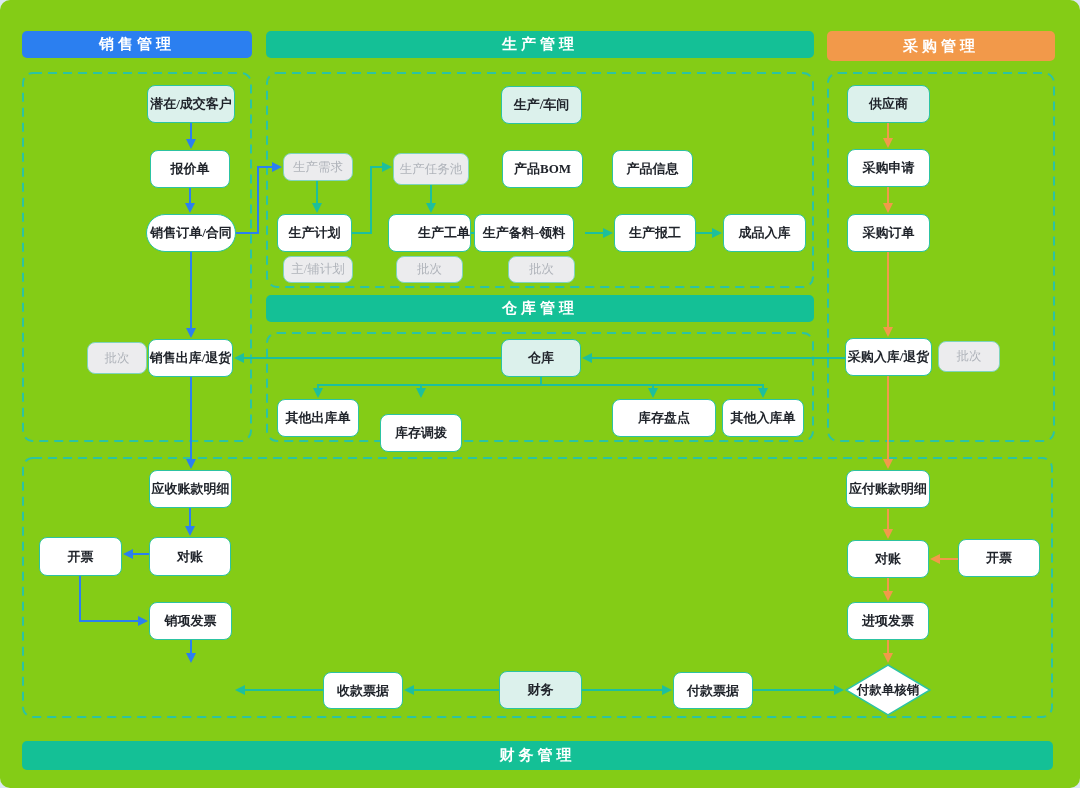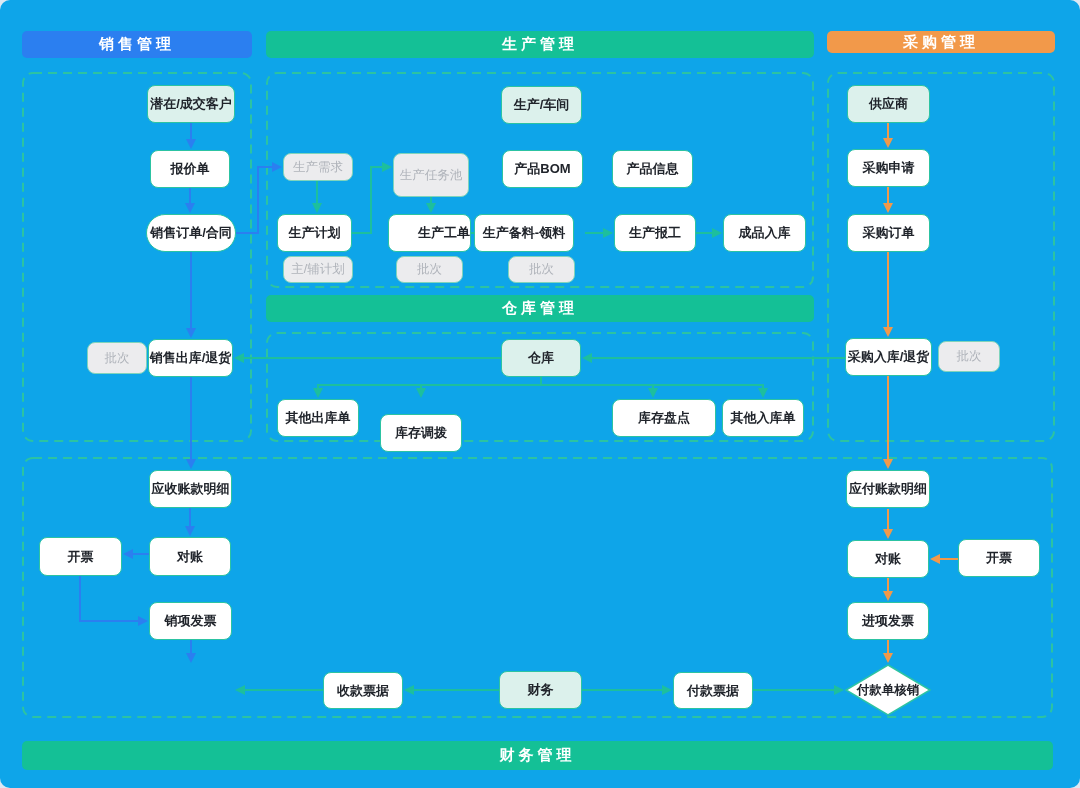--- a/index.html
+++ b/index.html
@@ -38,21 +38,21 @@
   }
   .node.diamond{
     background:transparent;border:none;border-radius:0;
   }
   .node.diamond svg{position:absolute;left:0;top:0;}
   .node.diamond span{position:relative;z-index:1;font-size:12.5px;}
 </style>
 </head>
 <body>
 
-<div class="stage" style="background: #0ea5e9;">
+<div class="stage" style="background: #84cc16; font-family: Liberation Serif, serif;">
     <svg width="1080" height="788" class="wires">
       <defs>
         <marker id="arrow-blue" markerWidth="10" markerHeight="10" refX="8" refY="5" orient="auto" markerUnits="userSpaceOnUse">
           <path d="M0,0 L10,5 L0,10 Z" fill="#2b7ff0"></path>
         </marker>
         <marker id="arrow-teal" markerWidth="10" markerHeight="10" refX="8" refY="5" orient="auto" markerUnits="userSpaceOnUse">
           <path d="M0,0 L10,5 L0,10 Z" fill="#1dbf9d"></path>
         </marker>
         <marker id="arrow-orange" markerWidth="10" markerHeight="10" refX="8" refY="5" orient="auto" markerUnits="userSpaceOnUse">
           <path d="M0,0 L10,5 L0,10 Z" fill="#f2994a"></path>
@@ -96,21 +96,21 @@
       <polyline points="958,559 932,559" fill="none" stroke="#f2994a" stroke-width="2" marker-end="url(#arrow-orange)"></polyline>
       <polyline points="888,578 888,599" fill="none" stroke="#f2994a" stroke-width="2" marker-end="url(#arrow-orange)"></polyline>
       <polyline points="888,640 888,661" fill="none" stroke="#f2994a" stroke-width="2" marker-end="url(#arrow-orange)"></polyline>
     </svg>
     <div class="hdr" style="left: 22px; top: 31px; width: 230px; height: 27px; background: rgb(43, 127, 240); color: rgb(255, 255, 255);">
       <span>销售管理</span>
     </div>
     <div class="hdr" style="left: 266px; top: 31px; width: 548px; height: 27px; background: rgb(20, 192, 150); color: rgb(255, 255, 255);">
       <span>生产管理</span>
     </div>
-    <div class="hdr" style="left: 827px; top: 31px; width: 228px; height: 22px; background: rgb(242, 153, 74); color: rgb(255, 255, 255);">
+    <div class="hdr" style="left: 827px; top: 31px; width: 228px; height: 30px; background: rgb(242, 153, 74); color: rgb(255, 255, 255);">
       <span>采购管理</span>
     </div>
     <div class="hdr" style="left: 266px; top: 295px; width: 548px; height: 27px; background: rgb(20, 192, 150); color: rgb(255, 255, 255);">
       <span>仓库管理</span>
     </div>
     <div class="hdr" style="left: 22px; top: 741px; width: 1031px; height: 29px; background: rgb(20, 192, 150); color: rgb(255, 255, 255);">
       <span>财务管理</span>
     </div>
     <div class="node light" style="left: 147px; top: 85px; width: 88px; height: 38px;">
       <span>潜在/成交客户</span>
@@ -126,21 +126,21 @@
     </div>
     <div class="node white" style="left: 148px; top: 339px; width: 85px; height: 38px;">
       <span>销售出库/退货</span>
     </div>
     <div class="node light" style="left: 501px; top: 86px; width: 81px; height: 38px;">
       <span>生产/车间</span>
     </div>
     <div class="node gray" style="left: 283px; top: 153px; width: 70px; height: 28px;">
       <span>生产需求</span>
     </div>
-    <div class="node gray" style="left: 393px; top: 153px; width: 76px; height: 44px;">
+    <div class="node gray" style="left: 393px; top: 153px; width: 76px; height: 32px;">
       <span>生产任务池</span>
     </div>
     <div class="node white" style="left: 502px; top: 150px; width: 81px; height: 38px;">
       <span>产品BOM</span>
     </div>
     <div class="node white" style="left: 612px; top: 150px; width: 81px; height: 38px;">
       <span>产品信息</span>
     </div>
     <div class="node white" style="left: 277px; top: 214px; width: 75px; height: 38px;">
       <span>生产计划</span>

